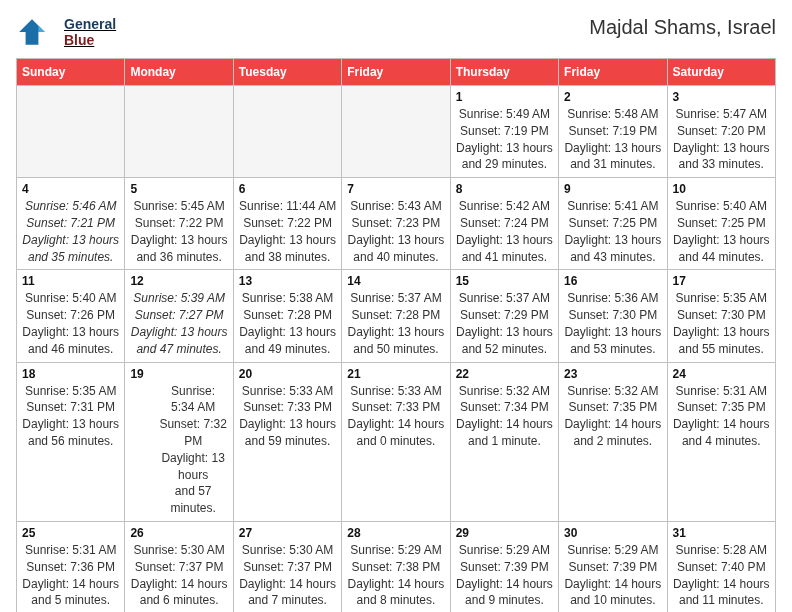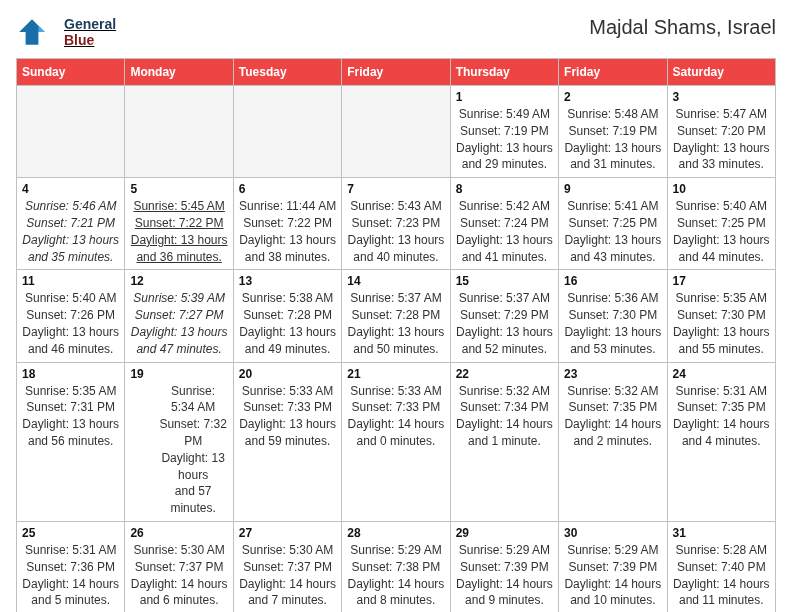--- a/index.html
+++ b/index.html
@@ -148,21 +148,21 @@
       <tr>
         <td>
           <div class="day-num">4</div>
           <div class="day-detail" style="white-space: pre-line; font-style: italic;">Sunrise: 5:46 AM
 Sunset: 7:21 PM
 Daylight: 13 hours
 and 35 minutes.</div>
         </td>
         <td>
           <div class="day-num">5</div>
-          <div class="day-detail" style="white-space: pre-line; text-decoration: underline;">Sunrise: 5:45 AM
+          <div class="day-detail" style="white-space: pre-line;">Sunrise: 5:45 AM
 Sunset: 7:22 PM
 Daylight: 13 hours
 and 36 minutes.</div>
         </td>
         <td>
           <div class="day-num">6</div>
           <div class="day-detail" style="white-space: pre-line;">Sunrise: 11:44 AM
 Sunset: 7:22 PM
 Daylight: 13 hours
 and 38 minutes.</div>

